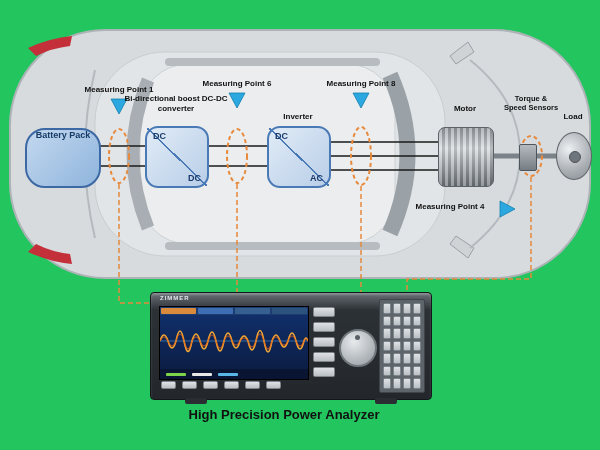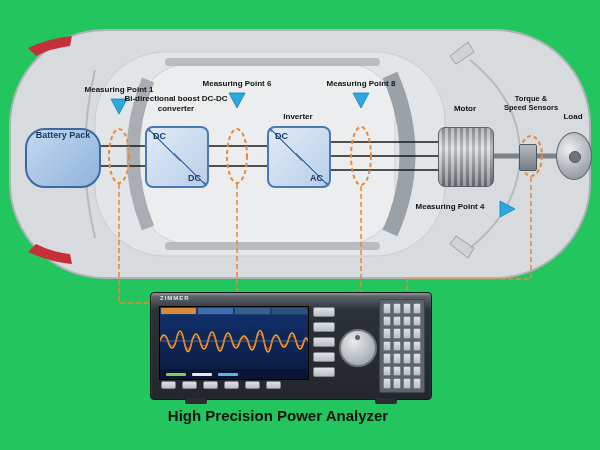--- a/index.html
+++ b/index.html
@@ -6,21 +6,21 @@
   #stage{
     position:relative;width:600px;height:450px;overflow:hidden;
     background:#22c55e;outline:1px solid #e0e0e0;
     font-family:"Liberation Sans",sans-serif;color:#1a1a1a;
   }
   #stage svg.canvas{position:absolute;left:0;top:0;}
   .lbl{position:absolute;font-weight:bold;font-size:8px;line-height:1.2;color:#111;text-align:center;}
   .lbl.right{text-align:center;}
   
   .compbox{
-    position:absolute;border:2px solid #4a7ab5;border-radius:8px;
+    position:absolute;border:2px solid #4a7ab5;border-radius:13px;
     background:linear-gradient(135deg,#e2ecf7,#b7cde7);
     background-origin:border-box;
   }
   .compbox .diag{
     position:absolute;inset:0;
     background-image:linear-gradient(to top right,
       transparent calc(50% - 0.8px), #4a7ab5 calc(50% - 0.8px),
       #4a7ab5 calc(50% + 0.8px), transparent calc(50% + 0.8px));
   }
   .compbox .tl{position:absolute;top:3px;left:6px;font-size:9px;font-weight:bold;color:#1a3a6b;}
@@ -82,21 +82,21 @@
     border:2px solid #6f767c;background:radial-gradient(circle at 38% 32%,#e8ebed,#aab0b5 70%,#8d9398);
   }
   #knob .dot{position:absolute;left:14px;top:4px;width:5px;height:5px;border-radius:50%;background:#596066;}
   #keypad{
     position:absolute;left:228px;top:6px;width:46px;height:94px;
     background:#5d646a;border:1px solid #3e4449;border-radius:2px;
     display:grid;grid-template-columns:repeat(4,1fr);gap:2px;padding:3px;box-sizing:border-box;
   }
   .key{background:linear-gradient(#dfe2e5,#b9bfc4);border:1px solid #7e858b;border-radius:1.5px;}
   .foot{position:absolute;width:22px;height:6px;background:#2a2e32;border-radius:2px;}
-  #caption{position:absolute;left:138px;top:407px;width:280px;text-align:center;font-size:15px;font-weight:bold;color:#111;}
+  #caption{position:absolute;left:144px;top:407px;width:280px;text-align:center;font-size:13px;font-weight:bold;color:#111;}
 </style>
 </head>
 <body>
 
 <div id="stage">
 
   <svg class="canvas" width="600" height="450" viewBox="0 0 600 450">
 
     <g>
       <rect x="10" y="30" width="580" height="248" rx="95" fill="#d7dbde" stroke="#aeb3b7" stroke-width="2"></rect>

